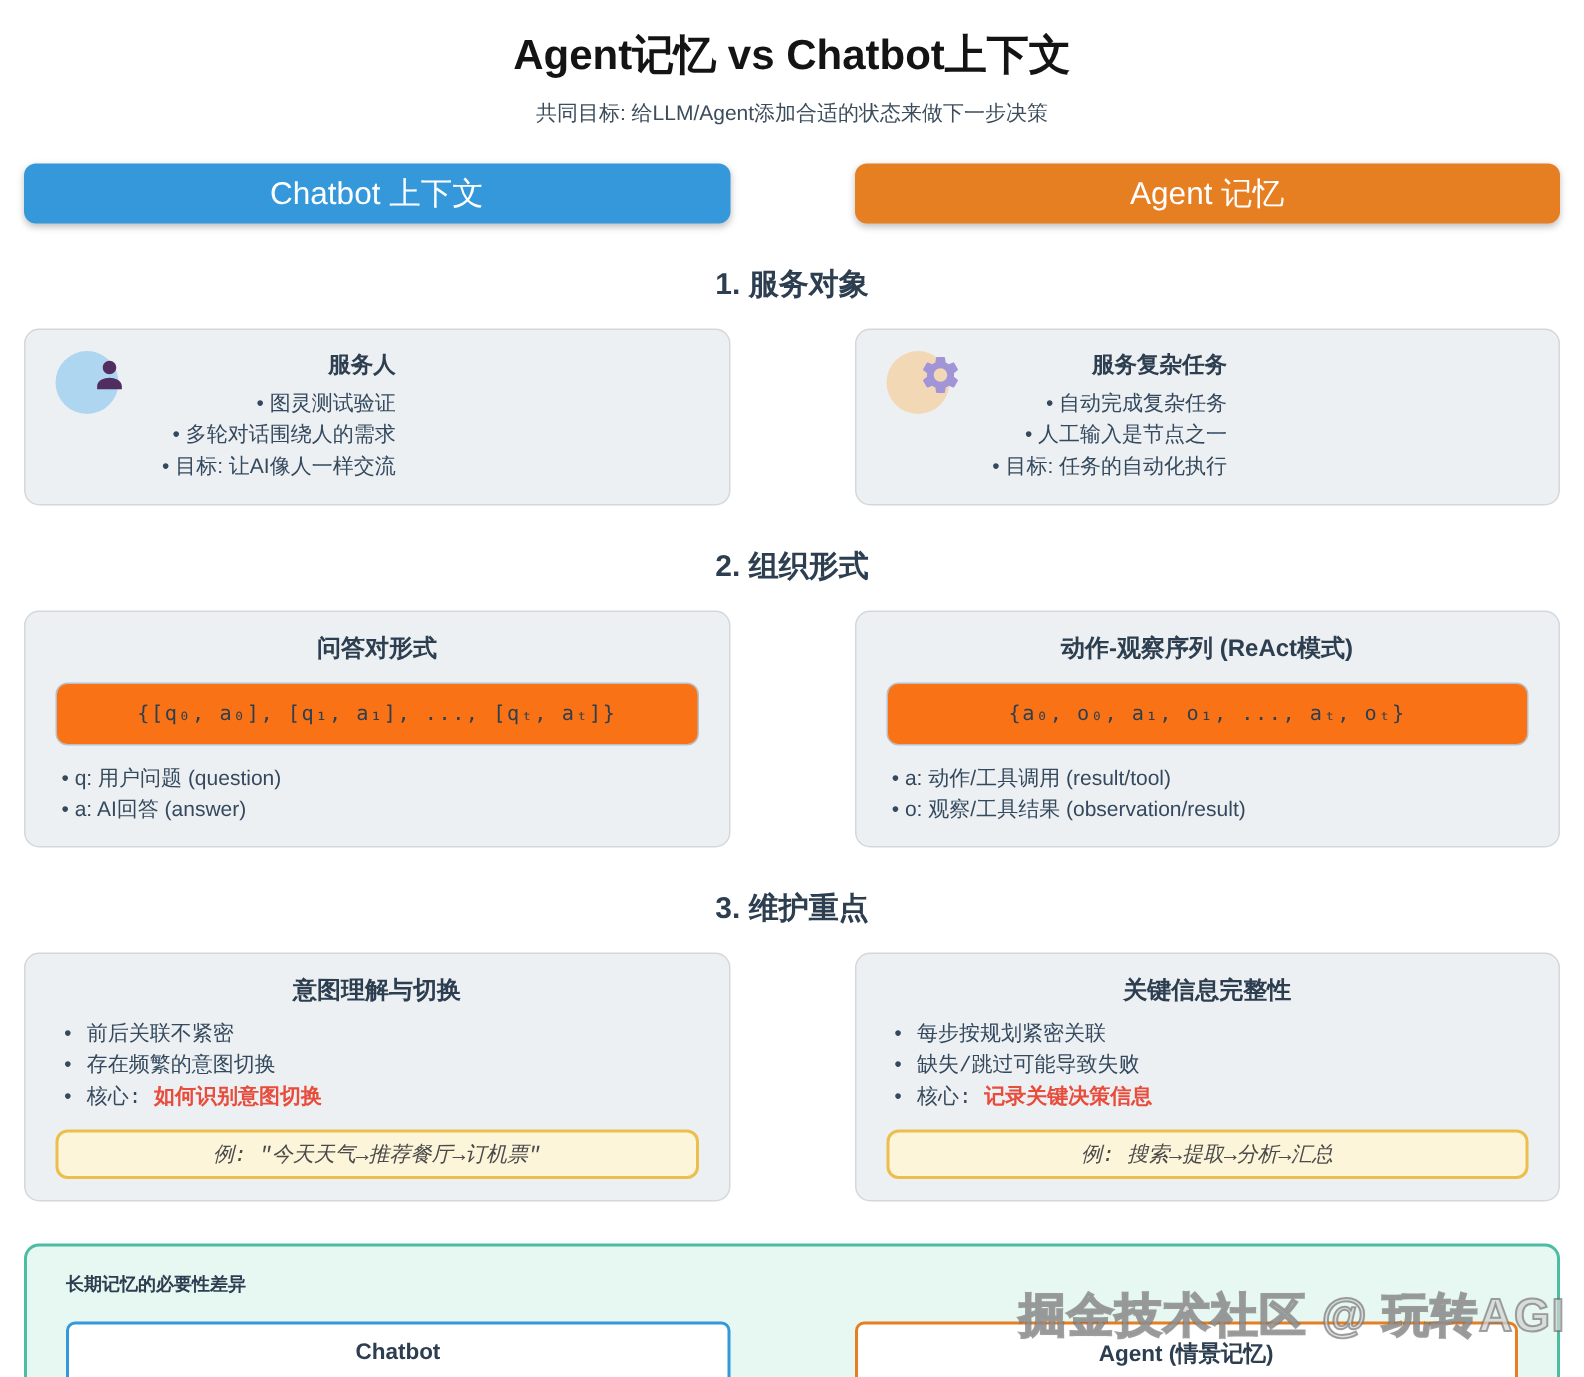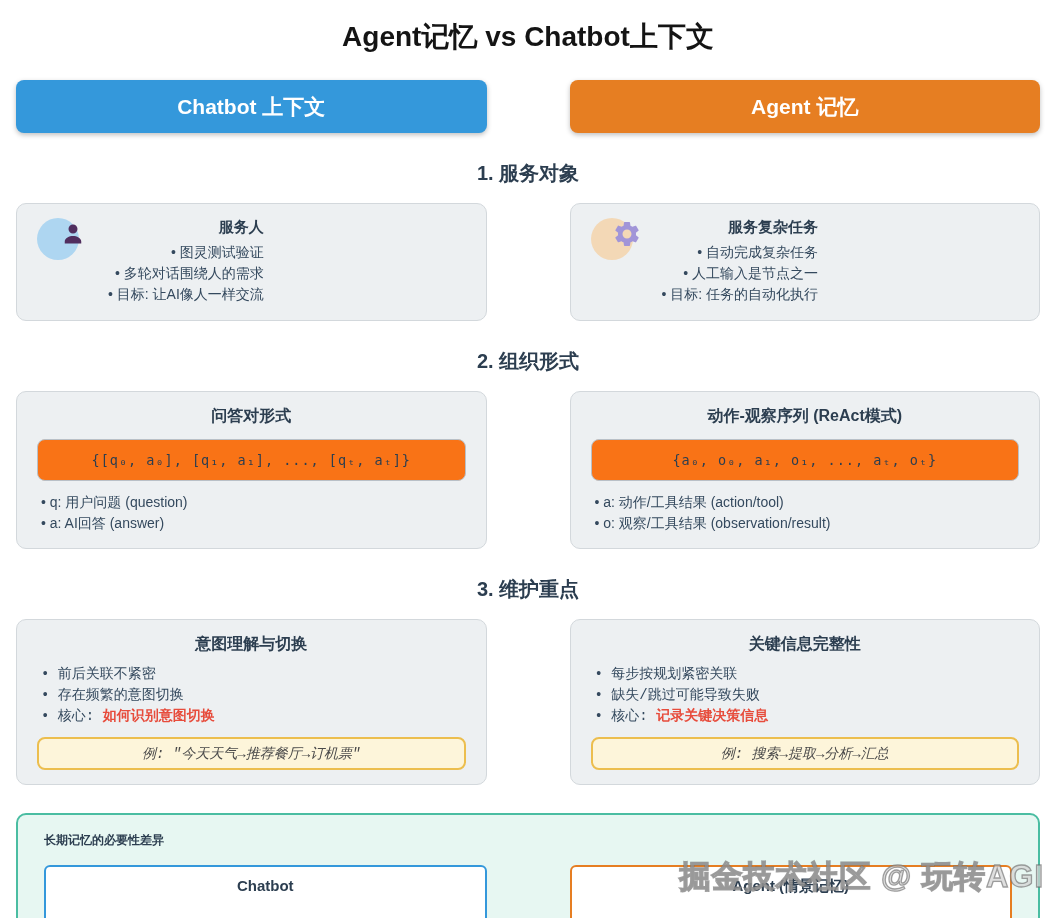--- a/index.html
+++ b/index.html
@@ -28,28 +28,28 @@
   }
 
   .two-col {
     display: grid;
     grid-template-columns: 1fr 1fr;
     column-gap: 83px;
   }
 
   .banners { margin-top: 24px; }
   .banner {
-    height: 53px;
+    height: 40px;
     border-radius: 8px;
     display: flex;
     align-items: center;
     justify-content: center;
     color: #fff;
     font-size: 21px;
-    font-weight: bold;
+    font-weight: normal;
     box-shadow: 0 2px 5px rgba(0,0,0,0.25);
   }
   .banner.blue   { background: #3498db; }
   .banner.orange { background: #e67e22; }
 
   .section-heading {
     text-align: center;
     font-size: 20px;
     font-weight: bold;
     color: #2c3e50;
@@ -145,20 +145,21 @@
     pointer-events: none;
     text-align: right;
   }
 </style>
 </head>
 <body>
 
 <div class="container">
 
   <div class="page-title">Agent记忆 vs Chatbot上下文</div>
+  <div class="page-subtitle">共同目标: 给LLM/Agent添加合适的状态来做下一步决策</div>
 
   <div class="two-col banners">
     <div class="banner blue">Chatbot 上下文</div>
     <div class="banner orange">Agent 记忆</div>
   </div>
 
   <div class="section-heading">1. 服务对象</div>
   <div class="two-col cards">
     <div class="card row1">
       <div class="icon-wrap">
@@ -194,21 +195,21 @@
   <div class="two-col cards">
     <div class="card row2">
       <div class="card-title-center">问答对形式</div>
       <div class="codebox">{[q₀, a₀], [q₁, a₁], ..., [qₜ, aₜ]}</div>
       <div class="bullet">q: 用户问题 (question)</div>
       <div class="bullet">a: AI回答 (answer)</div>
     </div>
     <div class="card row2">
       <div class="card-title-center">动作-观察序列 (ReAct模式)</div>
       <div class="codebox">{a₀, o₀, a₁, o₁, ..., aₜ, oₜ}</div>
-      <div class="bullet">a: 动作/工具结果 (action/tool)</div>
+      <div class="bullet">a: 动作/工具调用 (result/tool)</div>
       <div class="bullet">o: 观察/工具结果 (observation/result)</div>
     </div>
   </div>
 
   <div class="section-heading">3. 维护重点</div>
   <div class="two-col cards">
     <div class="card row3">
       <div class="card-title-center">意图理解与切换</div>
       <div class="bullets-block">
         <div class="bullet">前后关联不紧密</div>

